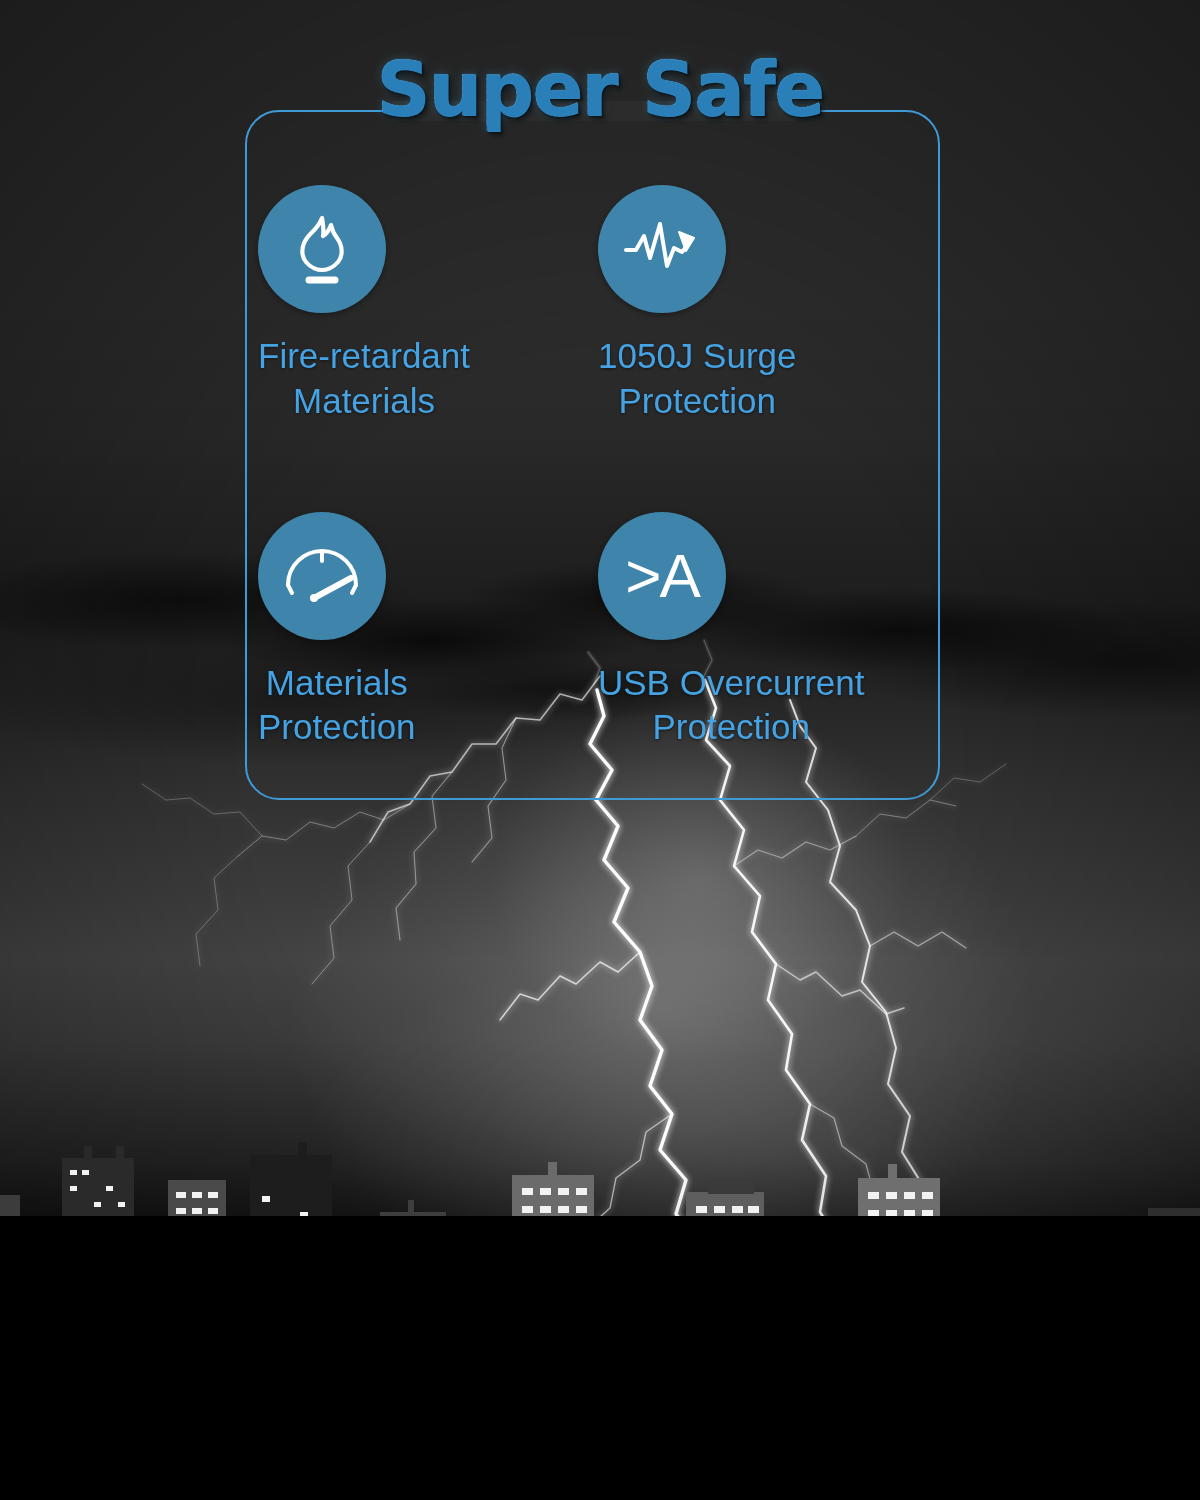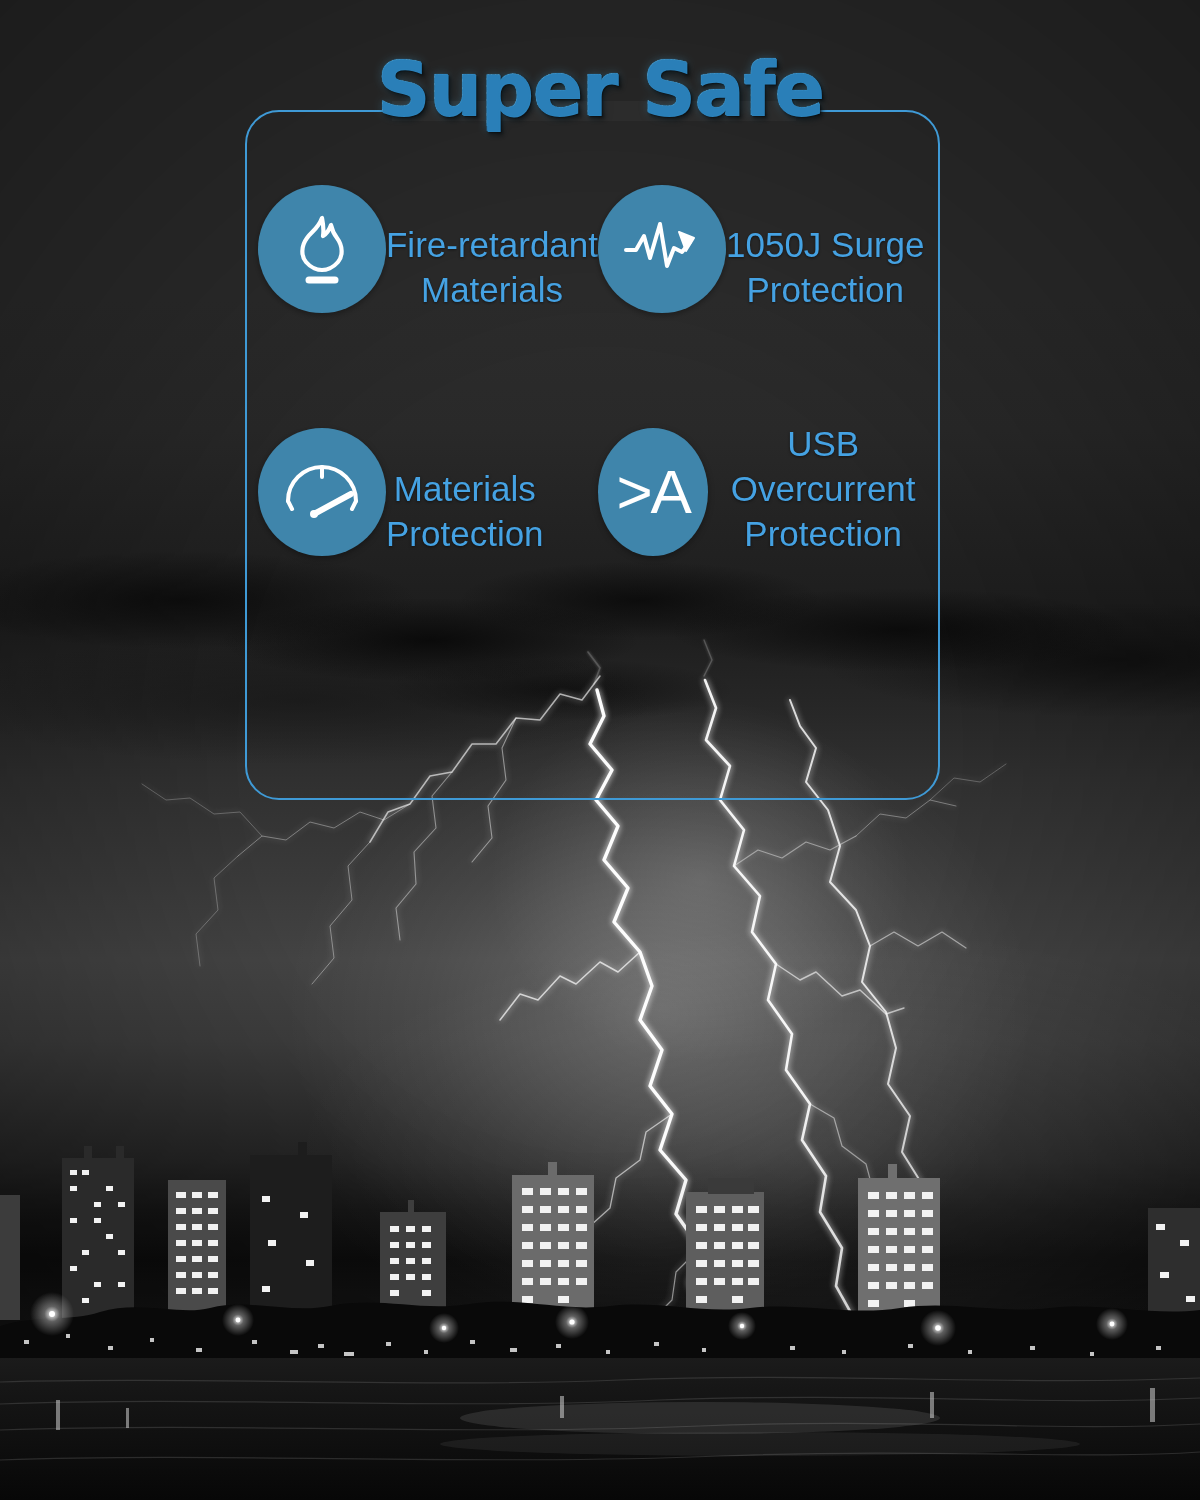--- a/index.html
+++ b/index.html
@@ -4,21 +4,21 @@
 <title>Super Safe</title>
 <style>
   html, body {
     margin: 0;
     padding: 0;
     background: #000;
   }
   #stage {
     position: relative;
     width: 1200px;
-    height: 1500px;
+    height: 1216px;
     overflow: hidden;
     background: #2c2c2c;
     font-family: "Liberation Sans", sans-serif;
     -webkit-font-smoothing: antialiased;
   }
 
   
   .bg-layer { position:absolute; left:0; top:0; width:1200px; height:1500px; }
 
   
@@ -122,22 +122,22 @@
   
   .grid {
     position: absolute;
     left: 258px; top: 185px;
     width: 680px;
   }
   .row { display: flex; }
   .cell {
     width: 340px;
     display: flex;
-    flex-direction: row;
-    align-items: flex-end;
+    flex-direction: column;
+    align-items: flex-start;
   }
   .row.row2 { margin-top: 88px; }
 
   .icon-circle {
     width: 128px; height: 128px;
     border-radius: 50%;
     background: #3f85ab;
     display: flex;
     align-items: center;
     justify-content: center;

